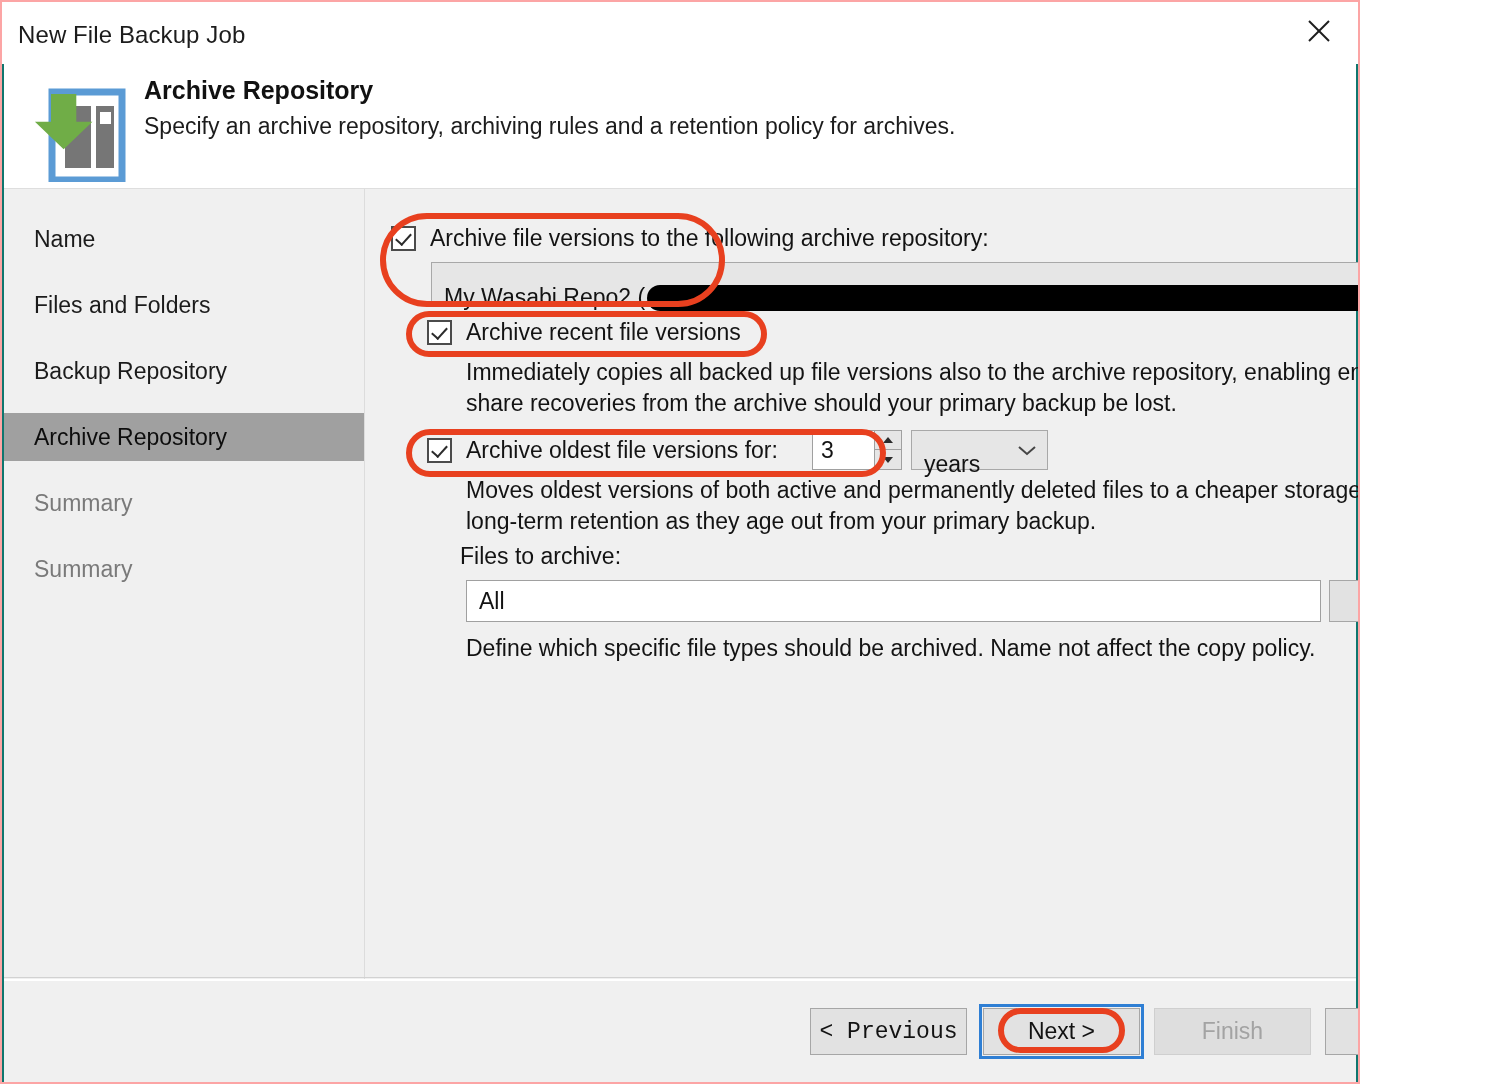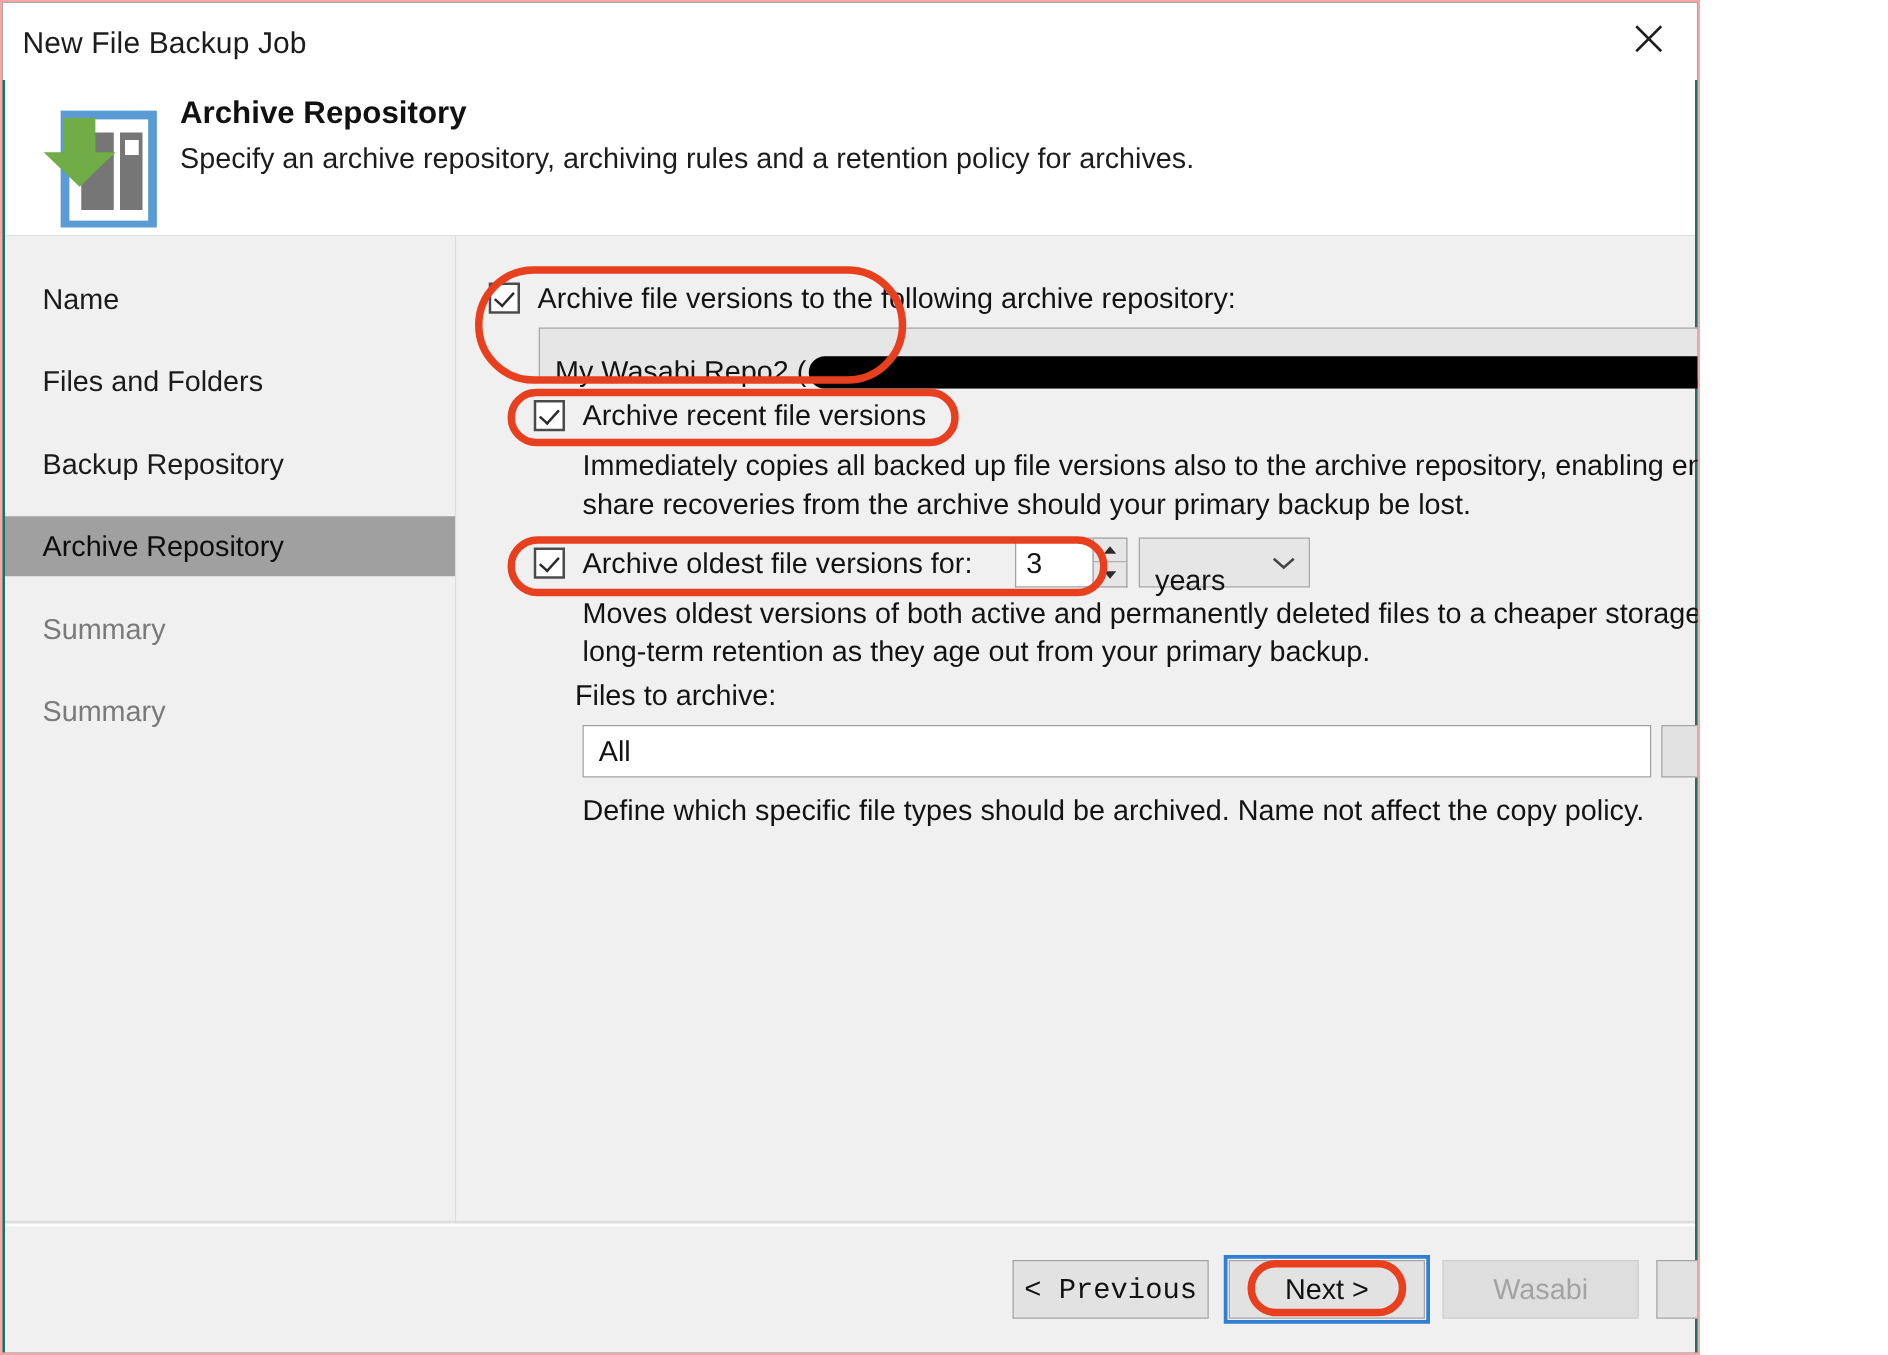--- a/index.html
+++ b/index.html
@@ -432,21 +432,21 @@
       <div class="desc" style="left:101px; top:444px; width:1000px;">Define which specific file types should be archived. Name not affect the copy policy.</div>
 
     </div>
   </div>
 
   <div id="footer-sep"></div>
 
   <div id="footer">
     <div class="btn" style="left:806px; top:27px; width:157px; height:47px;font-family:Liberation Mono, monospace;">&lt; Previous</div>
     <div class="btn focused" style="left:979px; top:27px; width:157px; height:47px;">Next &gt;</div>
-    <div class="btn disabled" style="left:1150px; top:27px; width:157px; height:47px;">Wasabi</div>
+    <div class="btn disabled" style="left:1150px; top:27px; width:157px; height:47px;">Finish</div>
     <div class="btn" style="left:1321px; top:27px; width:157px; height:47px;">Cancel</div>
   </div>
 
   <div class="oval" style="left:378px; top:211px; width:345px; height:94px;"></div>
   <div class="oval" style="left:404px; top:309px; width:361px; height:46px;"></div>
   <div class="oval" style="left:404px; top:427px; width:480px; height:48px;"></div>
   <div class="oval" style="left:996px; top:1006px; width:127px; height:45px;"></div>
 
 </div>
 

